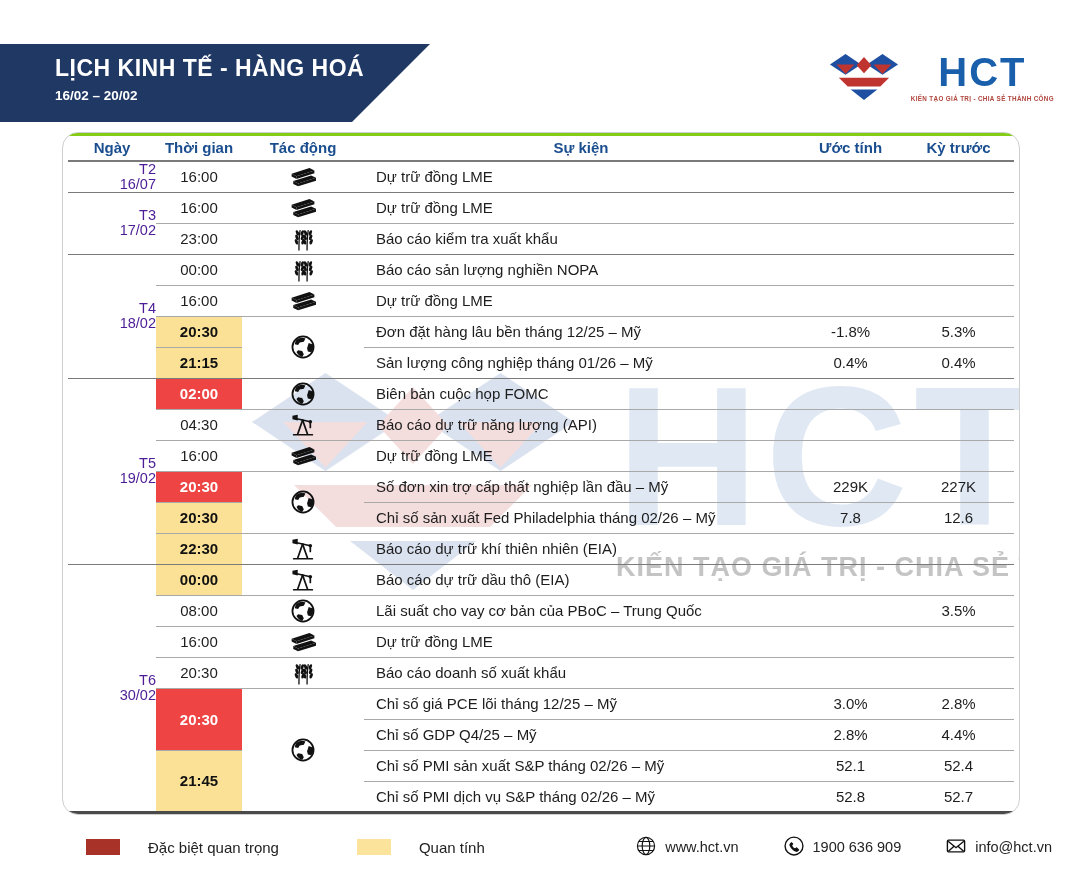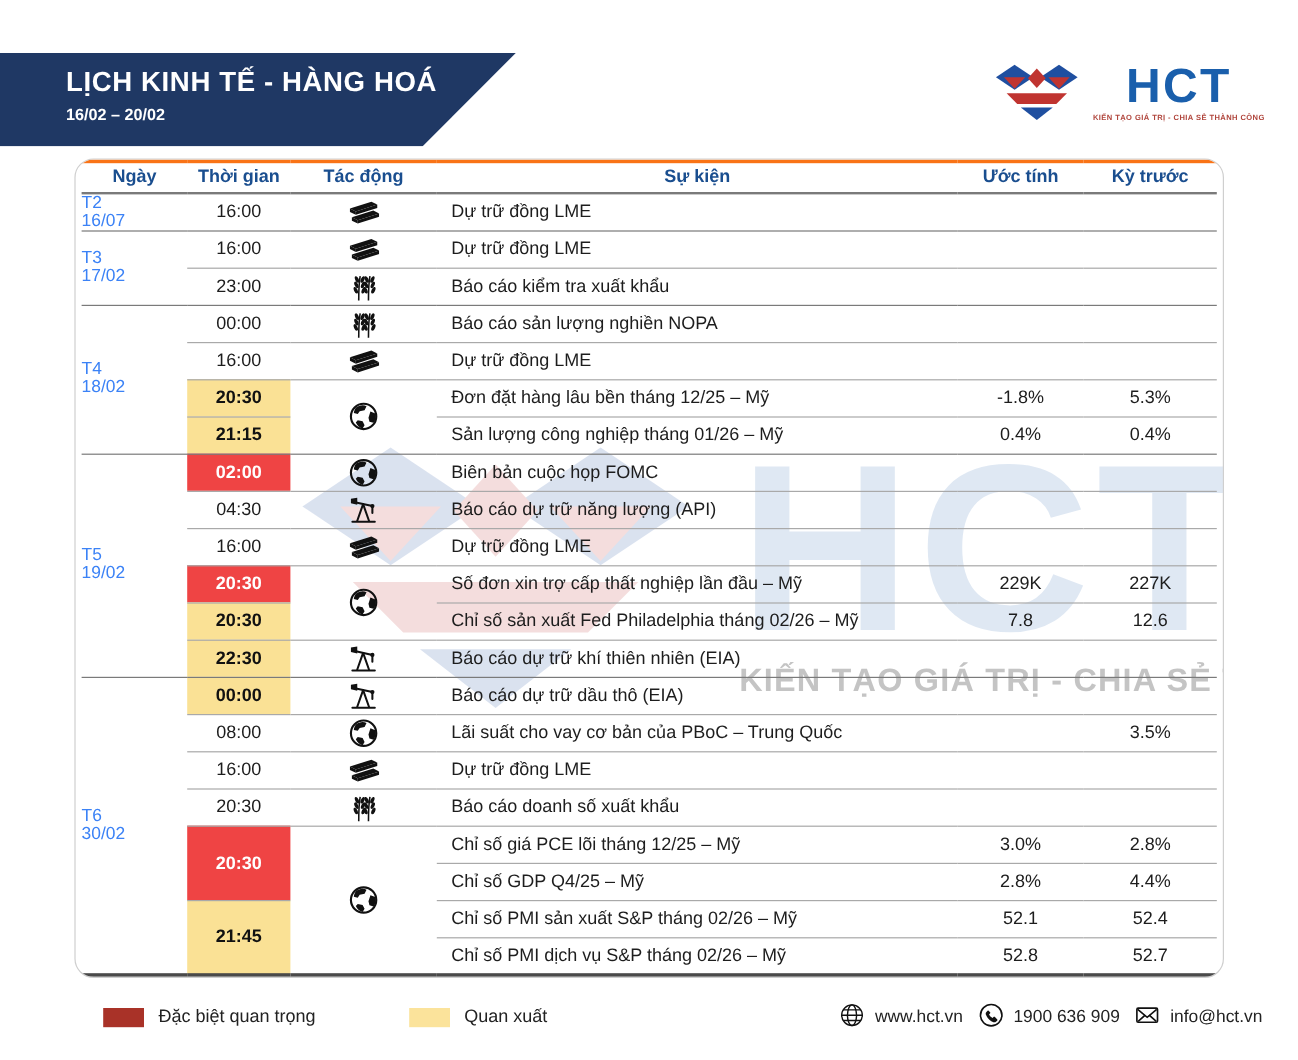--- a/index.html
+++ b/index.html
@@ -25,44 +25,44 @@
     border:1px solid #cfcfcf; border-radius:16px; padding:0 5px; overflow:hidden; }
   .watermark { position:absolute; left:175px; top:233px; display:flex; gap:28px;
     align-items:flex-start; z-index:0; pointer-events:none; }
   .wm-diamond { opacity:.16; }
   .wm-hct { font-size:198px; font-weight:800; letter-spacing:6px; line-height:.92;
     color:rgba(28,95,168,.14); }
   .wm-tag { font-size:27px; font-weight:700; letter-spacing:1px; margin-top:4px;
     color:rgba(148,148,148,.55); white-space:nowrap; }
 
   table { position:relative; z-index:1; width:100%; border-collapse:collapse; table-layout:fixed;
-    border-top:3px solid #f97316; border-bottom:3px solid #4a4a4a; }
+    border-top:3px solid #84cc16; border-bottom:3px solid #4a4a4a; }
   thead th { color:#1A4E8F; font-size:15px; font-weight:700; height:26px;
     border-bottom:2px solid #7a7a7a; text-align:center; }
   tbody td { height:31px; border-top:1px solid #a9a9a9; vertical-align:middle;
     font-size:15px; color:#1d1d1d; }
   tbody tr.group-start td { border-top:1.5px solid #7a7a7a; }
   tbody tr:first-child td { border-top:none; }
-  td.day-cell { text-align:left; line-height:15px; font-size:14.5px; color:#3b82f6; }
+  td.day-cell { text-align:right; line-height:15px; font-size:14.5px; color:#4c1d95; }
   td.time-cell { text-align:center; }
   td.time-cell.t-yellow { background:#FAE195; font-weight:700; color:#111; }
   td.time-cell.t-red { background:#ef4444; font-weight:700; color:#fff; }
   td.impact-cell { text-align:center; }
   td.impact-cell svg { vertical-align:middle; }
   td.event-cell { padding-left:12px; text-align:left; }
   td.estimate-cell, td.previous-cell { text-align:center; }
 
   
   .legend-row { display:flex; align-items:center; margin:20px 30px 0 50px; }
-  .legend-item { display:flex; align-items:center; gap:12px; margin-right:42px;padding-left:36px; }
+  .legend-item { display:flex; align-items:center; gap:28px; margin-right:42px;padding-left:36px; }
   .swatch { width:34px; height:16px; }
   .swatch.red { background:#A93228; }
   .swatch.yellow { background:#FBE39B; }
   .legend-label { font-size:15px; color:#222; }
-  .contact-group { margin-left:auto; display:flex; align-items:center; gap:12px; }
+  .contact-group { margin-left:auto; display:flex; align-items:center; gap:44px; }
   .contact-item { display:flex; align-items:center; gap:8px; font-size:14.5px; color:#222; }
 
   
   .icon-legend { display:flex; justify-content:space-between; align-items:center;
     margin:22px 120px 0 140px; }
   .icon-legend-item { display:flex; align-items:center; gap:22px; }
   .icon-legend-label { font-family:"Liberation Serif", serif; font-size:13px; color:#111; }
 </style>
 </head>
 <body>
@@ -453,21 +453,21 @@
     </table>
   </div>
 
   <div class="legend-row">
     <div class="legend-item">
       <div class="swatch red"></div>
       <div class="legend-label">Đặc biệt quan trọng</div>
     </div>
     <div class="legend-item">
       <div class="swatch yellow"></div>
-      <div class="legend-label">Quan xuất</div>
+      <div class="legend-label">Quan tính</div>
     </div>
     <div class="contact-group">
       <div class="contact-item">
         <span><svg width="22" height="22" viewBox="0 0 32 32" fill="none" stroke="#111" stroke-width="1.7">
     <circle cx="16" cy="16" r="12.5"></circle>
               <ellipse cx="16" cy="16" rx="5.5" ry="12.5"></ellipse>
     <path d="M3.5 16 h25 M5.5 9.5 h21 M5.5 22.5 h21"></path>
             </svg></span>
         <span>www.hct.vn</span>
       </div>

